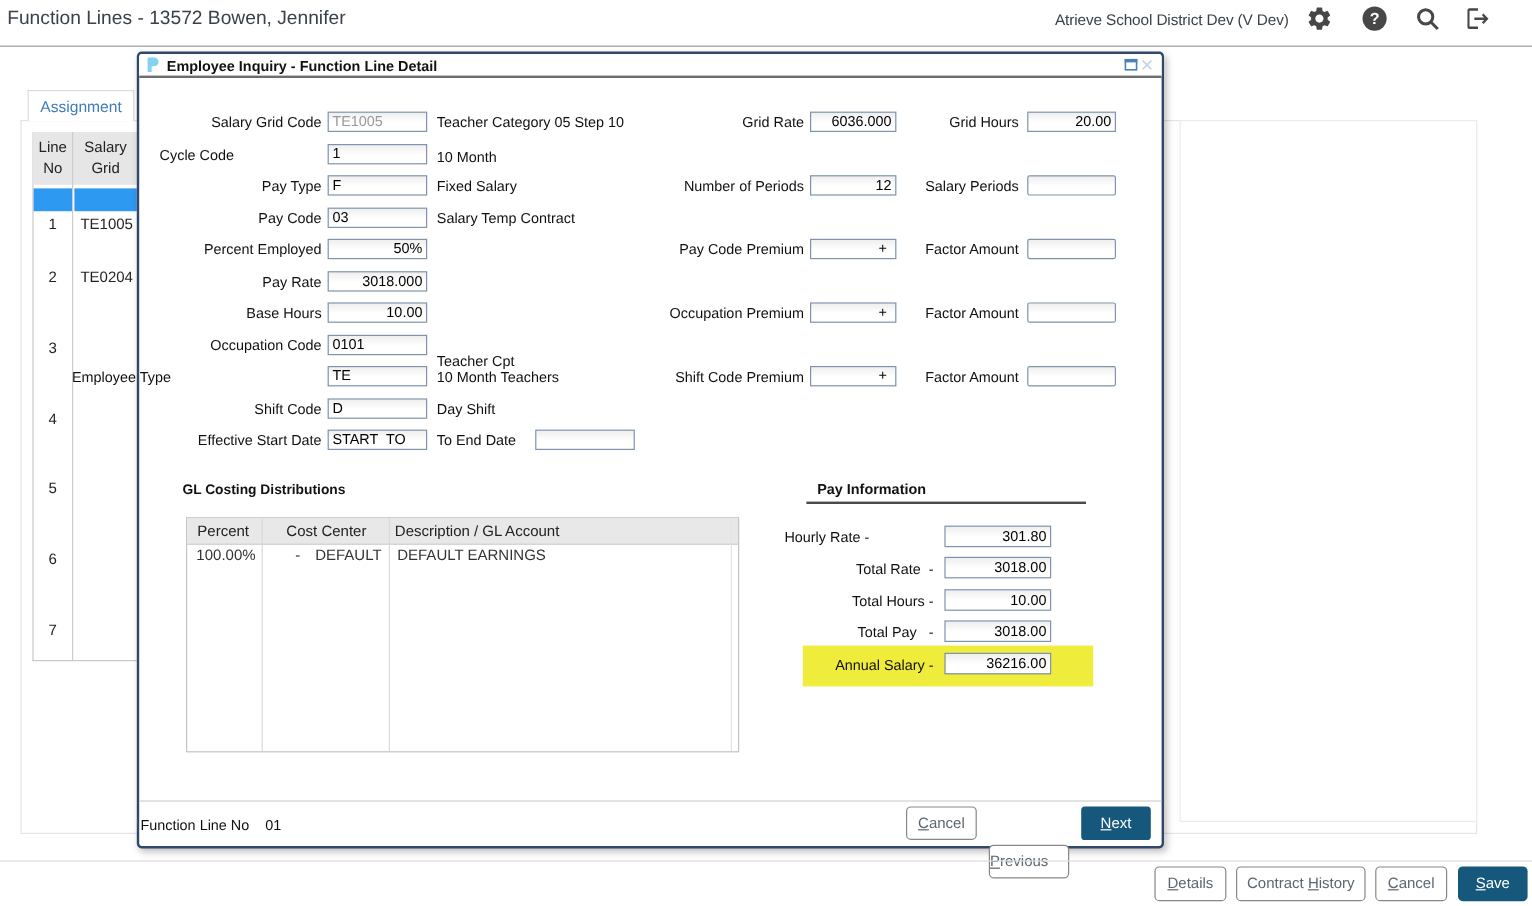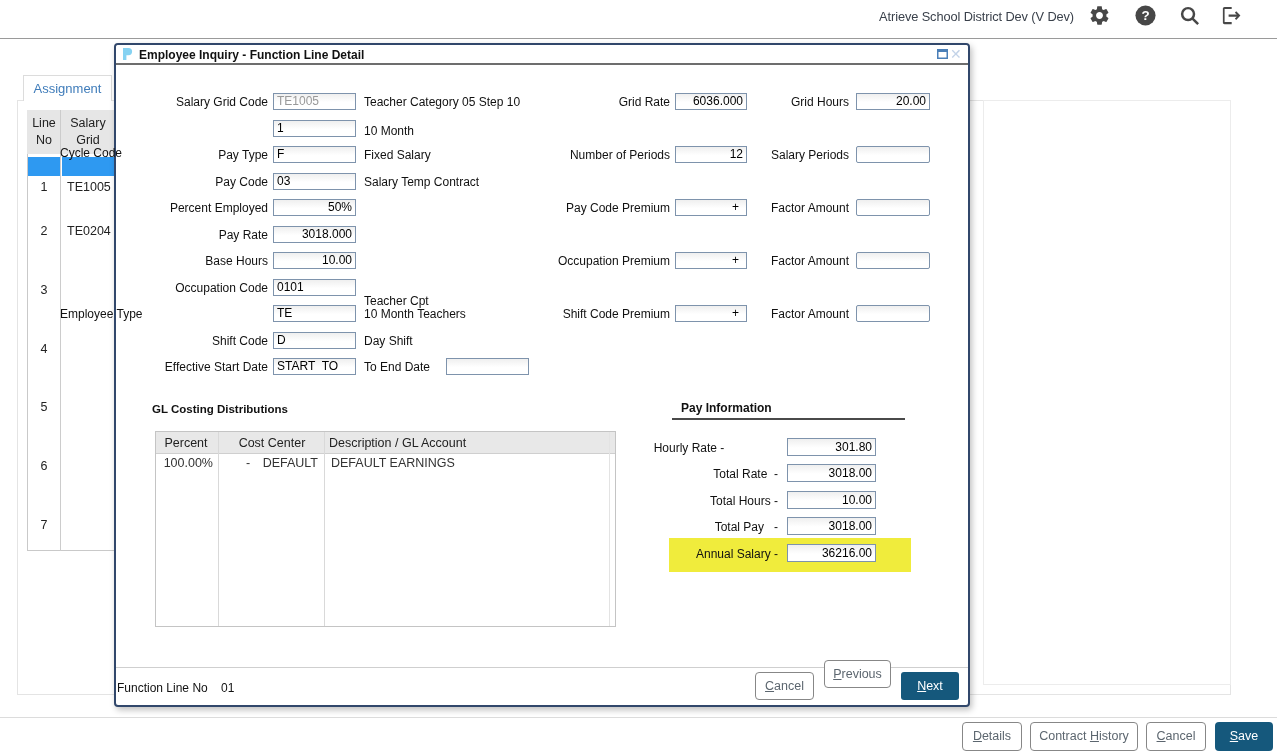--- a/index.html
+++ b/index.html
@@ -7,20 +7,21 @@
   #page { position:relative; width:1277px; height:755px; background:#fff; }
   .abs { position:absolute; }
   .lbl { position:absolute; font-size:12px; color:#111; white-space:nowrap; }
   .inp { position:absolute; height:17px; border:1px solid #7e93ac; background:linear-gradient(to bottom,#efefef 0,#ffffff 55%); font-family:"Liberation Sans",sans-serif; font-size:12px; color:#000; line-height:15px; padding:0 3px; white-space:nowrap; overflow:hidden; }
   .ir { text-align:right; }
 </style>
 </head>
 <body>
 <div id="page">
 
+  <div class="abs" style="left:6px; top:7px; font-size:16px; color:#3a414b;">Function Lines - 13572 Bowen, Jennifer</div>
   <div class="abs" style="left:0; top:38px; width:1277px; height:1px; background:#9a9a9a;"></div>
   <div class="abs" style="right:203px; top:9px; font-size:12.8px; color:#3a414b; letter-spacing:-0.1px;">Atrieve School District Dev (V Dev)</div>
 
   <svg class="abs" style="left:1088px; top:4px;" width="23" height="23" viewBox="0 0 24 24" fill="#474747">
       <path d="M19.14,12.94c0.04-0.3,0.06-0.61,0.06-0.94c0-0.32-0.02-0.64-0.07-0.94l2.03-1.58c0.18-0.14,0.23-0.41,0.12-0.61l-1.92-3.32c-0.12-0.22-0.37-0.29-0.59-0.22l-2.39,0.96c-0.5-0.38-1.03-0.7-1.62-0.94L14.4,2.81c-0.04-0.24-0.24-0.41-0.48-0.41h-3.84c-0.24,0-0.43,0.17-0.47,0.41L9.25,5.35C8.66,5.59,8.12,5.92,7.63,6.29L5.24,5.33c-0.22-0.08-0.47,0-0.59,0.22L2.74,8.87C2.62,9.08,2.66,9.34,2.86,9.48l2.03,1.58C4.84,11.36,4.8,11.69,4.8,12s0.02,0.64,0.07,0.94l-2.03,1.58c-0.18,0.14-0.23,0.41-0.12,0.61l1.92,3.32c0.12,0.22,0.37,0.29,0.59,0.22l2.39-0.96c0.5,0.38,1.03,0.7,1.62,0.94l0.36,2.54c0.05,0.24,0.24,0.41,0.48,0.41h3.84c0.24,0,0.44-0.17,0.47-0.41l0.36-2.54c0.59-0.24,1.13-0.56,1.62-0.94l2.39,0.96c0.22,0.08,0.47,0,0.59-0.22l1.92-3.32c0.12-0.22,0.07-0.47-0.12-0.61L19.14,12.94z M12,15.6c-1.98,0-3.6-1.62-3.6-3.6s1.62-3.6,3.6-3.6s3.6,1.62,3.6,3.6S13.98,15.6,12,15.6z"></path>
     </svg>
 
   <svg class="abs" style="left:1134px; top:4px;" width="23" height="23" viewBox="0 0 24 24">
       <circle cx="12" cy="12" r="10.5" fill="#474747"></circle>
       <text x="12" y="17" text-anchor="middle" font-size="14" font-weight="bold" fill="#fff" font-family="Liberation Sans">?</text>
@@ -71,21 +72,21 @@
   <svg class="abs" style="left:937px; top:49px;" width="11" height="10" viewBox="0 0 11 10">
       <rect x="0.75" y="0.75" width="9.5" height="8.5" fill="none" stroke="#4a7fb8" stroke-width="1.5"></rect>
       <rect x="0" y="0" width="11" height="3" fill="#4a7fb8"></rect>
     </svg>
   <div class="abs" style="left:950px; top:46px; font-size:14px; color:#c3d3e8;">✕</div>
 
   <div class="lbl" style="left:60px; top:95px; width:208px; text-align:right;">Salary Grid Code</div>
   <div class="inp" style="left:273px; top:93px; width:83px; color:#999;">TE1005</div>
   <div class="lbl" style="left:364px; top:95px;">Teacher Category 05 Step 10</div>
 
-  <div class="lbl" style="left:60px; top:122px; width:208px; text-align:left;margin-top:24px;">Cycle Code</div>
+  <div class="lbl" style="left:60px; top:122px; width:208px; text-align:center;">Cycle Code</div>
   <div class="inp" style="left:273px; top:120px; width:83px;">1</div>
   <div class="lbl" style="left:364px; top:124px;">10 Month</div>
 
   <div class="lbl" style="left:60px; top:148px; width:208px; text-align:right;">Pay Type</div>
   <div class="inp" style="left:273px; top:146px; width:83px;">F</div>
   <div class="lbl" style="left:364px; top:148px;">Fixed Salary</div>
 
   <div class="lbl" style="left:60px; top:175px; width:208px; text-align:right;">Pay Code</div>
   <div class="inp" style="left:273px; top:173px; width:83px;">03</div>
   <div class="lbl" style="left:364px; top:175px;">Salary Temp Contract</div>
@@ -164,21 +165,21 @@
   <div class="lbl" style="left:600px; top:494px; width:178px; text-align:right;">Total Hours -</div>
   <div class="inp ir" style="left:787px; top:491px; width:89px; height:18px; line-height:16px;">10.00</div>
   <div class="lbl" style="left:600px; top:520px; width:178px; text-align:right;">Total Pay&nbsp;&nbsp; -</div>
   <div class="inp ir" style="left:787px; top:517px; width:89px; height:18px; line-height:16px;">3018.00</div>
   <div class="lbl" style="left:600px; top:547px; width:178px; text-align:right;">Annual Salary -</div>
   <div class="inp ir" style="left:787px; top:544px; width:89px; height:18px; line-height:16px;">36216.00</div>
 
   <div class="abs" style="left:116px; top:667px; width:852px; height:1px; background:#cfcfcf;"></div>
   <div class="abs" style="left:117px; top:681px; font-size:12px; color:#111;">Function Line No&nbsp;&nbsp;&nbsp;&nbsp;01</div>
   <div class="abs" style="left:755px; top:672px; width:59px; height:28px; border:1px solid #878787; border-radius:4px; background:#fff; font-size:12.5px; color:#5c666f; text-align:center; line-height:26px;"><u>C</u>ancel</div>
-  <div class="abs" style="left:824px; top:660px; width:67px; height:28px; border:1px solid #878787; border-radius:4px; background:#fff; font-size:12.5px; color:#5c666f; text-align:center; line-height:26px;"><u>P</u>revious</div>
+  <div class="abs" style="left:824px; top:704px; width:67px; height:28px; border:1px solid #878787; border-radius:4px; background:#fff; font-size:12.5px; color:#5c666f; line-height:26px;"><u>P</u>revious</div>
   <div class="abs" style="left:901px; top:672px; width:58px; height:28px; border-radius:3px; background:#15587c; font-size:12.5px; color:#fff; text-align:center; line-height:28px;"><u>N</u>ext</div>
 
   <div class="abs" style="left:0; top:717px; width:1277px; height:1px; background:#dcdcdc;"></div>
   <div class="abs" style="left:962px; top:722px; width:60px; height:29px; border:1px solid #878787; border-radius:4px; background:#fff; font-size:12.5px; color:#5c666f; text-align:center; line-height:27px;"><u>D</u>etails</div>
   <div class="abs" style="left:1030px; top:722px; width:108px; height:29px; border:1px solid #878787; border-radius:4px; background:#fff; font-size:12.5px; color:#5c666f; text-align:center; line-height:27px;">Contract <u>H</u>istory</div>
   <div class="abs" style="left:1146px; top:722px; width:60px; height:29px; border:1px solid #878787; border-radius:4px; background:#fff; font-size:12.5px; color:#5c666f; text-align:center; line-height:27px;"><u>C</u>ancel</div>
   <div class="abs" style="left:1215px; top:722px; width:58px; height:29px; border-radius:4px; background:#15587c; font-size:12.5px; color:#fff; text-align:center; line-height:28px;"><u>S</u>ave</div>
 
 </div>
 

